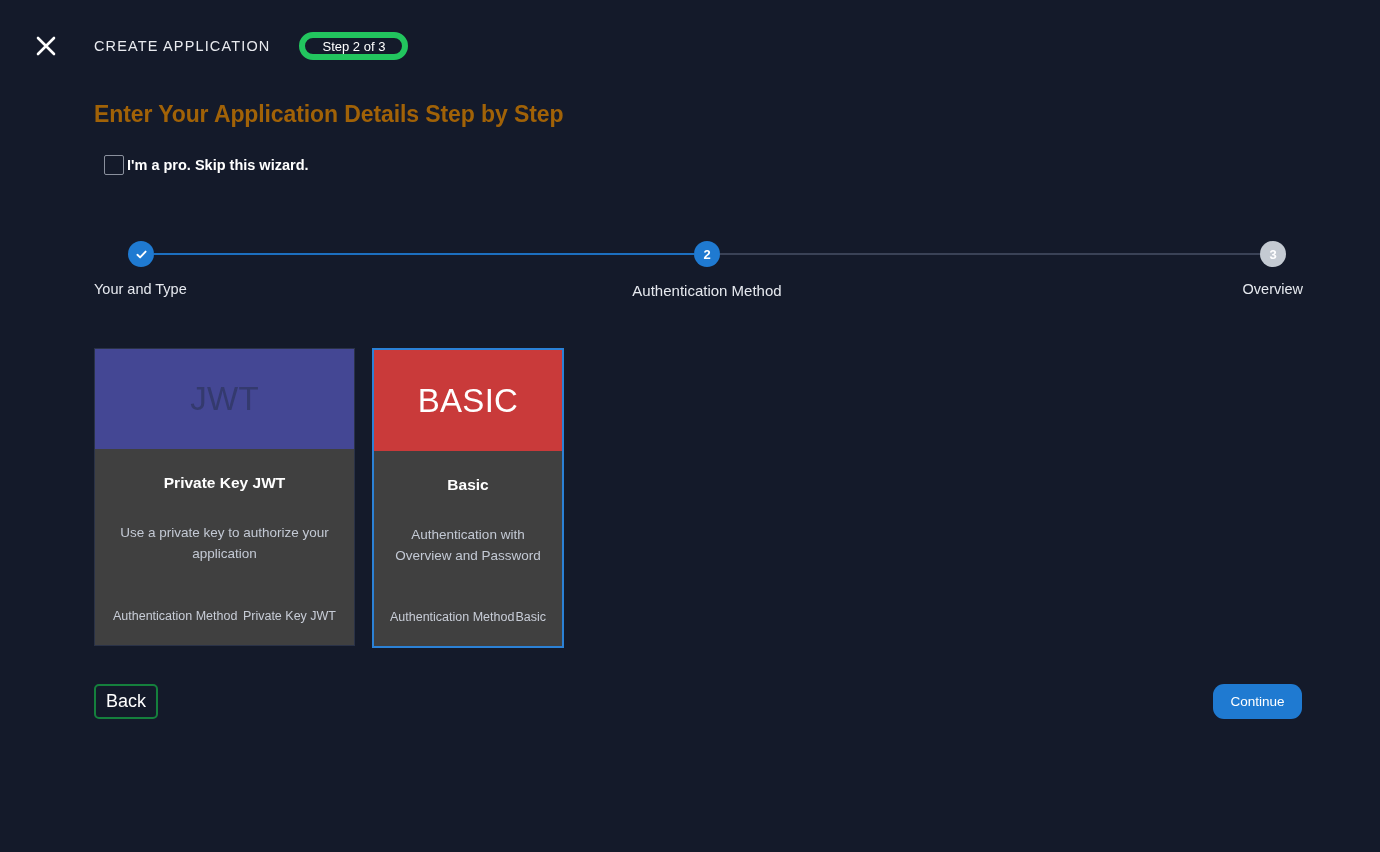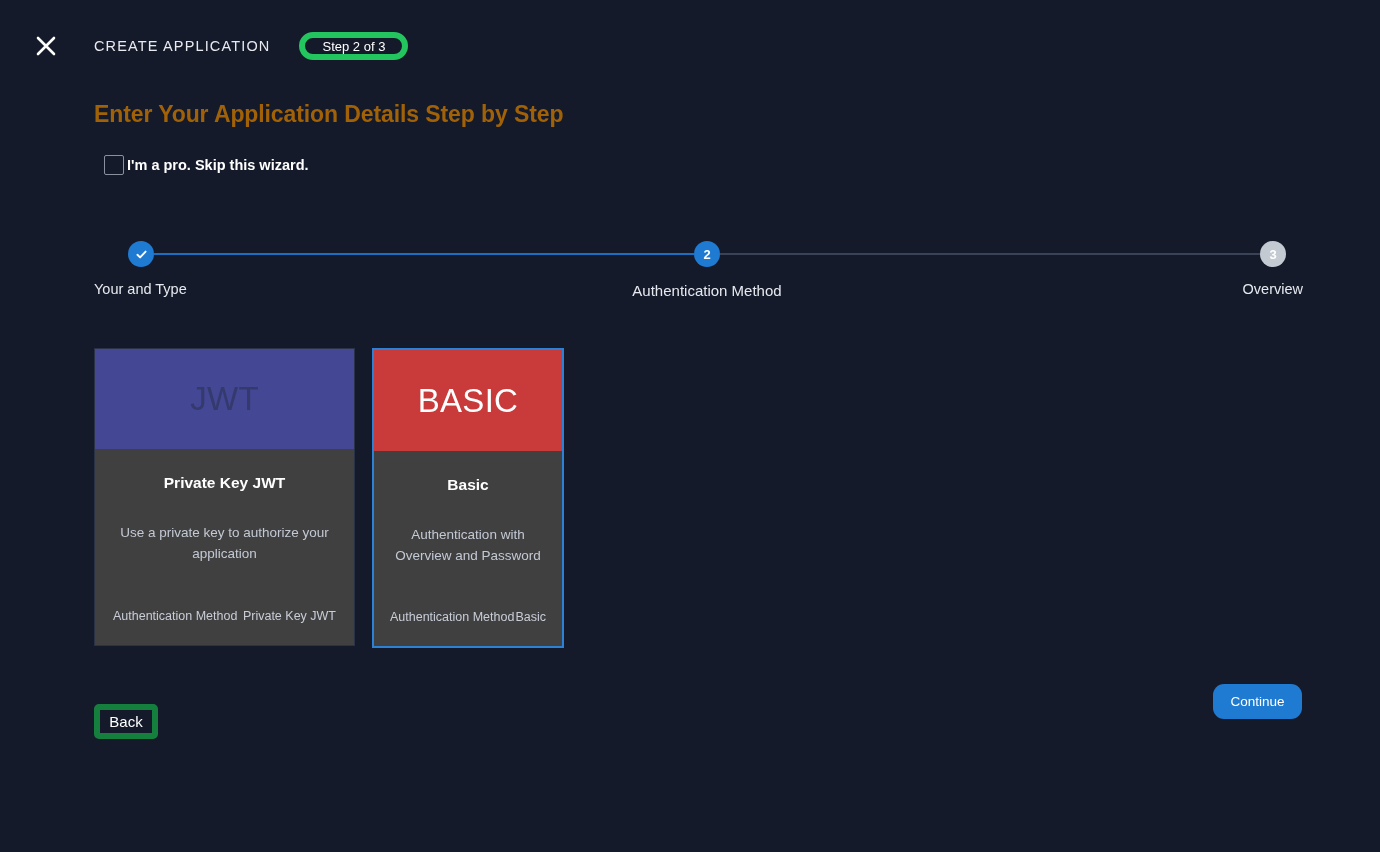--- a/index.html
+++ b/index.html
@@ -217,27 +217,27 @@
     font-size: 12.5px;
     white-space: nowrap;
   }
   .card.selected .card-meta { margin-top: 44px; padding: 0 4px; }
   .card.jwt-card .card-body { min-height: 186px; }
   .card.selected .card-body { min-height: 185px; }
 
   
   .btn-back {
     position: absolute;
-    left: 94px; top: 704px;
+    left: 94px; top: 684px;
     width: 64px; height: 35px;
-    border: 6px solid #15803d;
+    border: 2px solid #15803d;
     border-radius: 5px;
     background: transparent;
     color: #ffffff;
-    font-size: 15px;
+    font-size: 18px;
     font-family: "Liberation Sans", sans-serif;
     cursor: pointer;
     display: flex;
     align-items: center;
     justify-content: center;
   }
   .btn-continue {
     position: absolute;
     left: 1213px; top: 684px;
     width: 89px; height: 35px;

